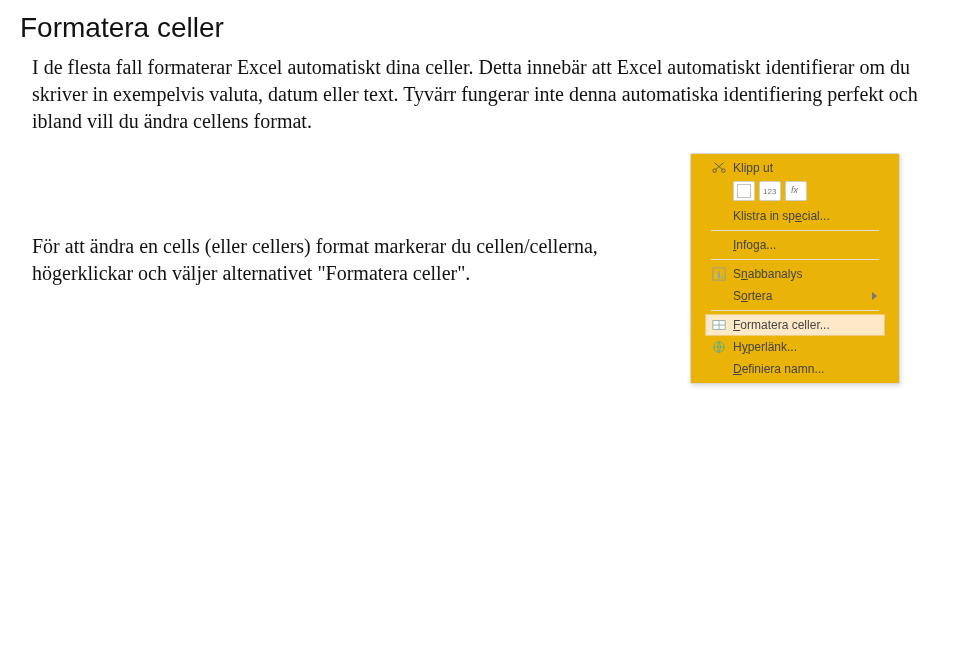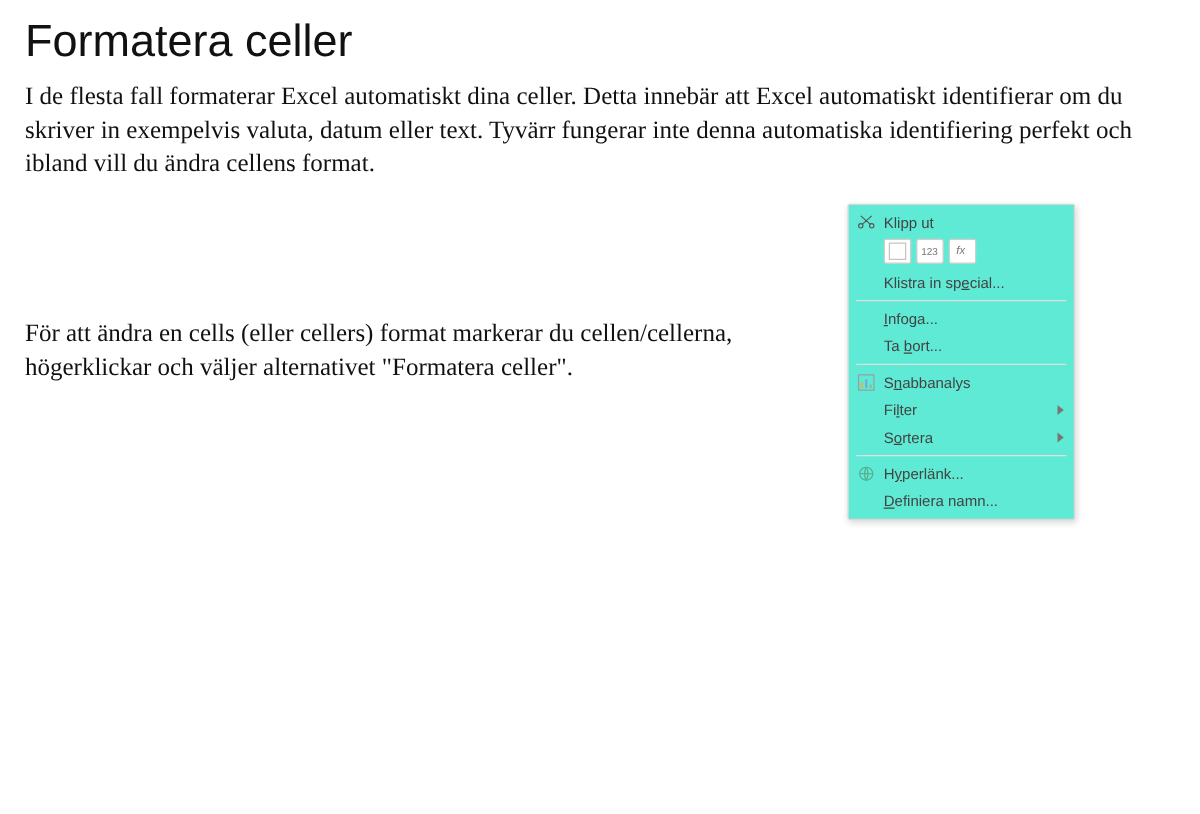--- a/index.html
+++ b/index.html
@@ -7,46 +7,46 @@
     padding: 12px 20px;
     font-family: "Times New Roman", Times, serif;
     font-size: 20px;
     color: #111;
     background: #fff;
     width: 920px;
   }
   h1 {
     font-family: Arial, Helvetica, sans-serif;
     font-weight: 400;
-    font-size: 36px;
+    font-size: 28px;
     margin: 0 0 10px 0;
     color: #111;
   }
   p {
-    margin: 0 0 18px 0;
+    margin: 0 0 18px 12px;
     line-height: 1.35;
   }
   .row {
     display: flex;
     align-items: center;
     gap: 18px;
   }
   .row p {
     flex: 1;
     max-width: 640px;
   }
   
   .ctx {
     font-family: "Segoe UI", Arial, sans-serif;
     font-size: 12px;
     color: #444;
-    background: #5eead4;
+    background: #eab308;
     border: 1px solid #d9d7d5;
     border-radius: 2px;
-    padding: 3px 0;
+    padding: 3px 14px;
     width: 180px;
     box-shadow: 1px 2px 5px rgba(0,0,0,0.15);
   }
   .ctx-item {
     display: flex;
     align-items: center;
     padding: 3px 8px 3px 6px;
     gap: 6px;
     position: relative;
   }
@@ -143,55 +143,56 @@
       <span class="lbl">Klistra in sp<u>e</u>cial...</span>
     </div>
 
     <div class="ctx-sep"></div>
 
     <div class="ctx-item">
       <span class="ctx-iconbox"></span>
       <span class="lbl"><u>I</u>nfoga...</span>
     </div>
 
-    <div class="ctx-item">
-      <span class="ctx-iconbox"></span>
-      <span class="lbl">Ta <u>b</u>ort...</span>
-    </div>
 
 
     <div class="ctx-sep"></div>
 
     <div class="ctx-item">
       <span class="ctx-iconbox">
         <svg class="icon" viewBox="0 0 16 16">
             <rect x="1" y="1" width="14" height="14" fill="none" stroke="#999"></rect>
             <rect x="3" y="8" width="2" height="5" fill="#e2b44a"></rect>
             <rect x="7" y="5" width="2" height="8" fill="#7aa8d6"></rect>
             <rect x="11" y="10" width="2" height="3" fill="#8cbf7a"></rect>
           </svg>
       </span>
       <span class="lbl">S<u>n</u>abbanalys</span>
     </div>
 
-    <div class="ctx-item">
-      <span class="ctx-iconbox"></span>
-      <span class="lbl">Fi<u>l</u>ter</span>
-      <span class="arrow"></span>
-    </div>
 
     <div class="ctx-item">
       <span class="ctx-iconbox"></span>
       <span class="lbl">S<u>o</u>rtera</span>
       <span class="arrow"></span>
     </div>
 
     <div class="ctx-sep"></div>
 
 
+    <div class="ctx-item hl">
+      <span class="ctx-iconbox">
+        <svg class="icon" viewBox="0 0 16 16">
+            <rect x="1" y="3" width="14" height="10" fill="#fff" stroke="#8aa"></rect>
+            <line x1="1" y1="8" x2="15" y2="8" stroke="#8aa"></line>
+            <line x1="8" y1="3" x2="8" y2="13" stroke="#8aa"></line>
+          </svg>
+      </span>
+      <span class="lbl"><u>F</u>ormatera celler...</span>
+    </div>
 
 
     <div class="ctx-item">
       <span class="ctx-iconbox">
         <svg class="icon" viewBox="0 0 16 16">
             <circle cx="8" cy="8" r="6" fill="none" stroke="#5a8"></circle>
             <path d="M2 8h12M8 2c2 3 2 9 0 12M8 2c-2 3-2 9 0 12" stroke="#5a8" fill="none"></path>
           </svg>
       </span>
       <span class="lbl">H<u>y</u>perlänk...</span>

